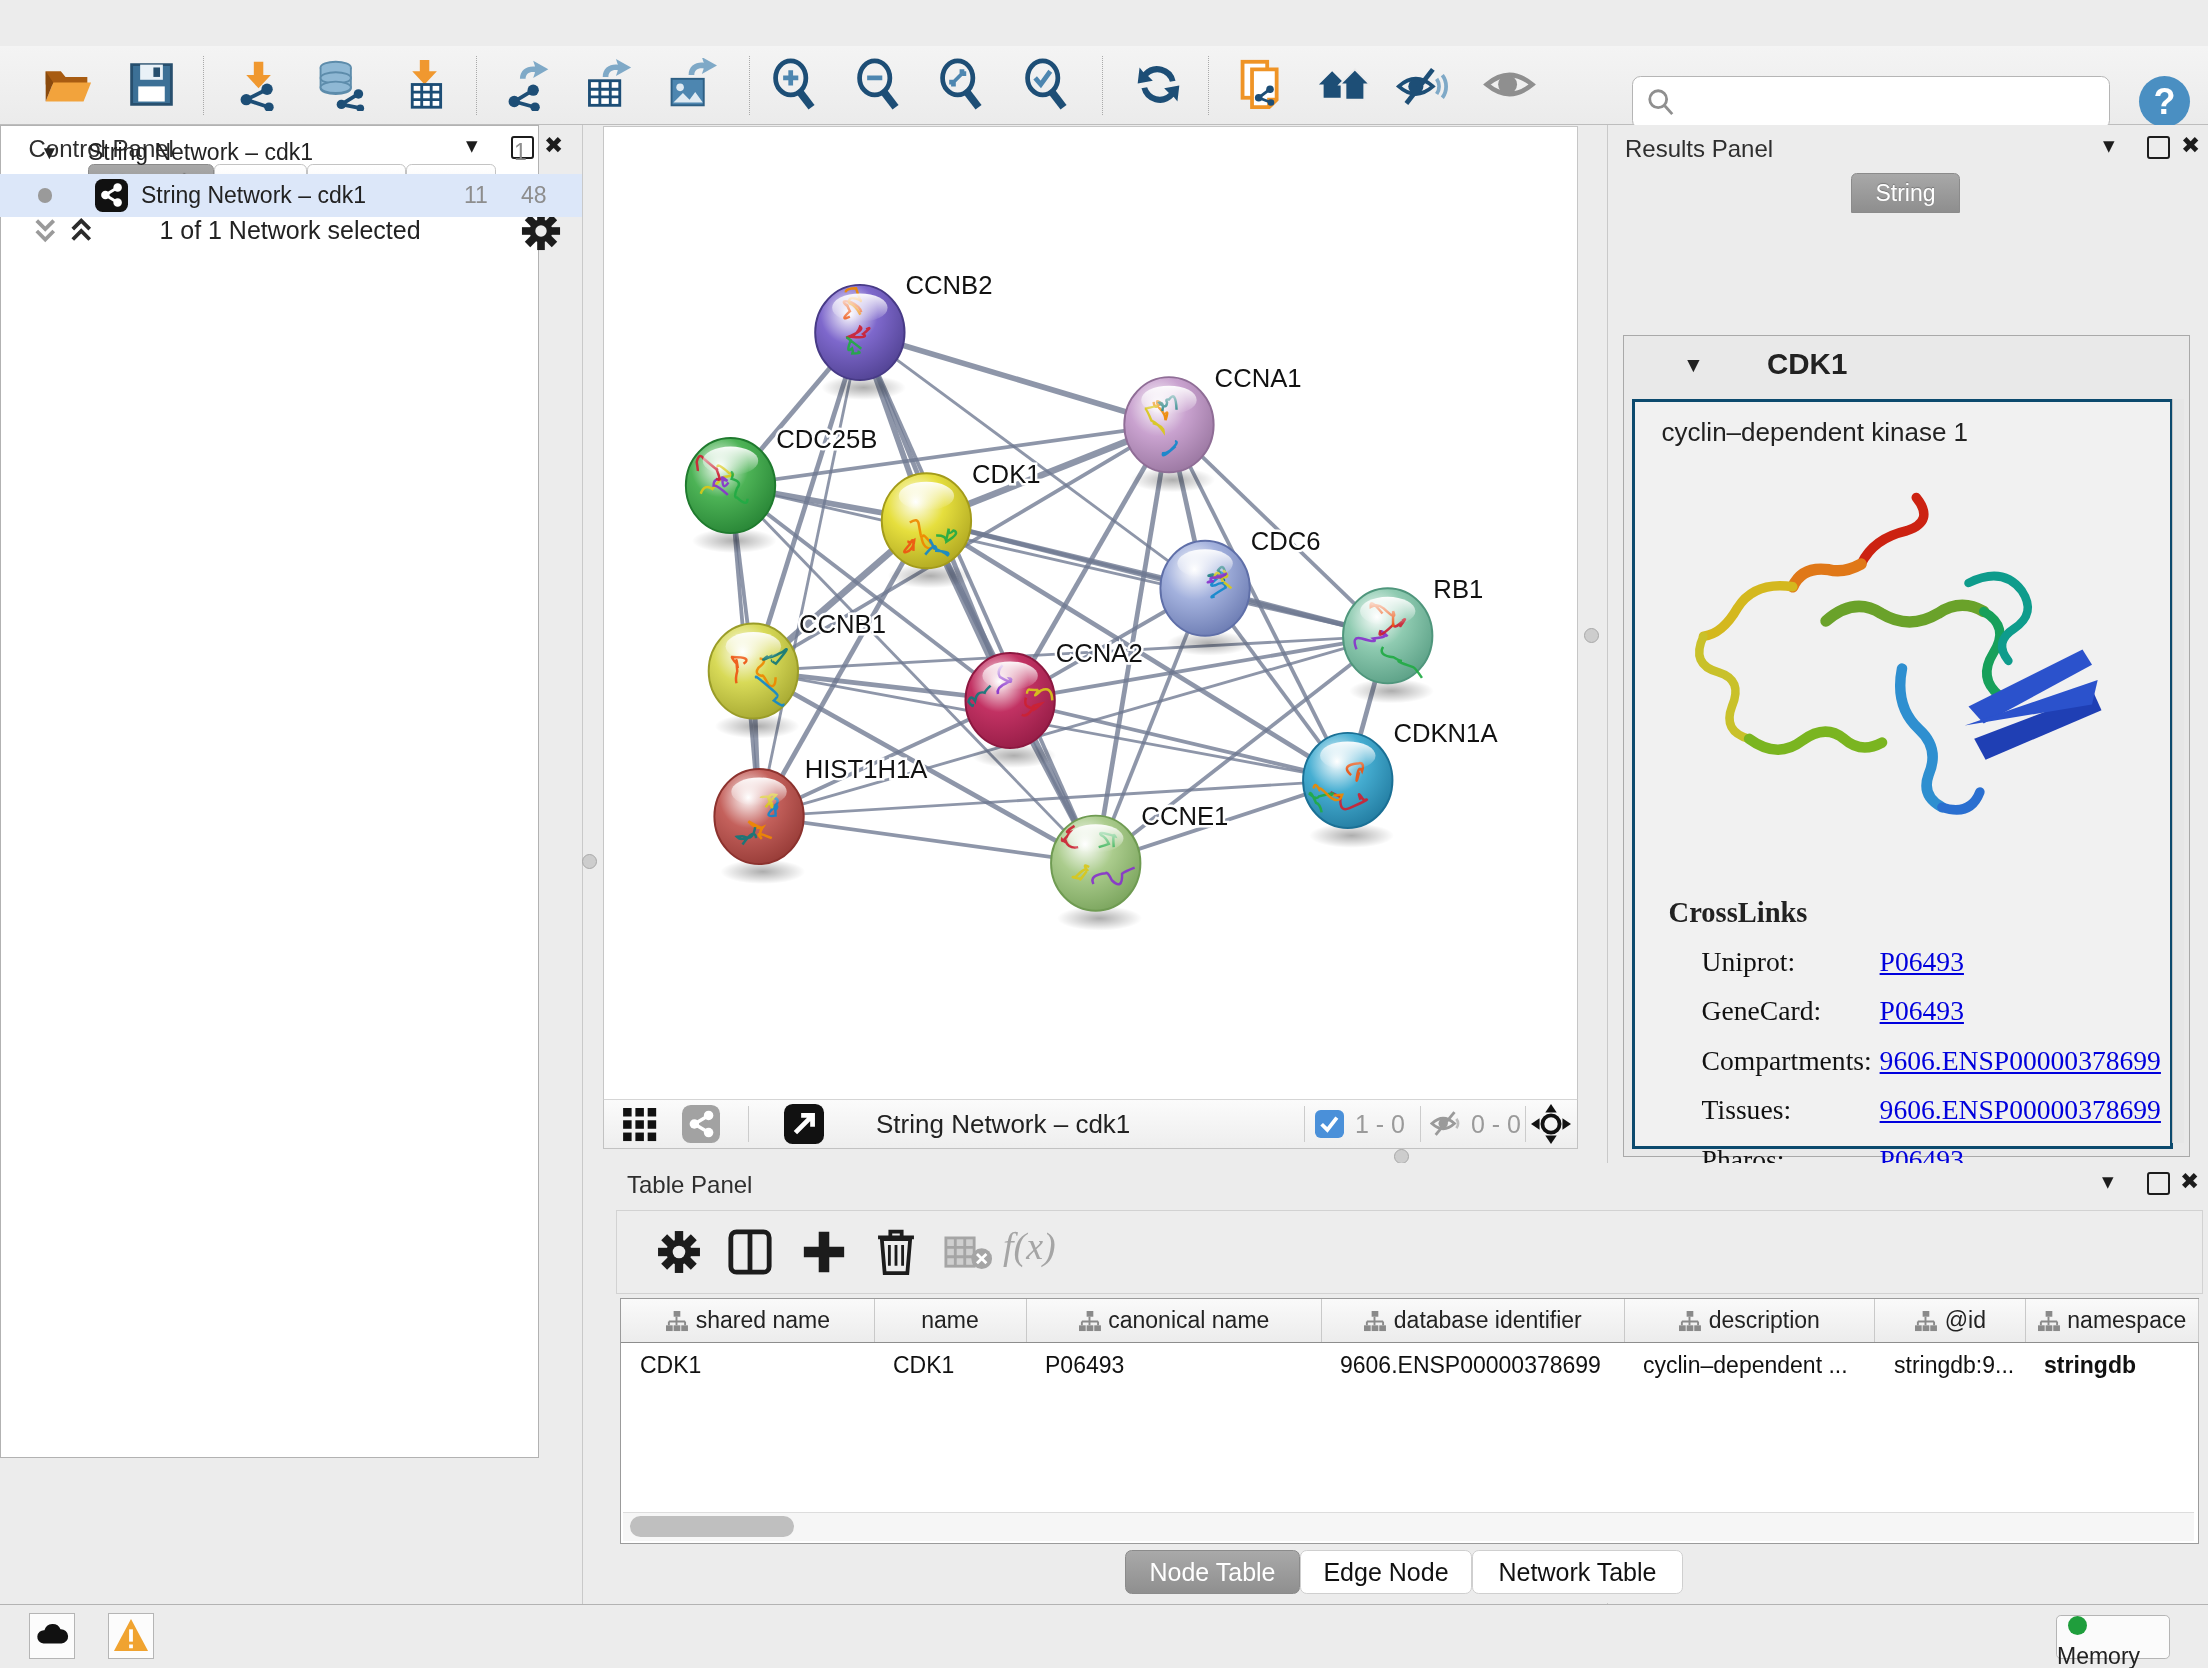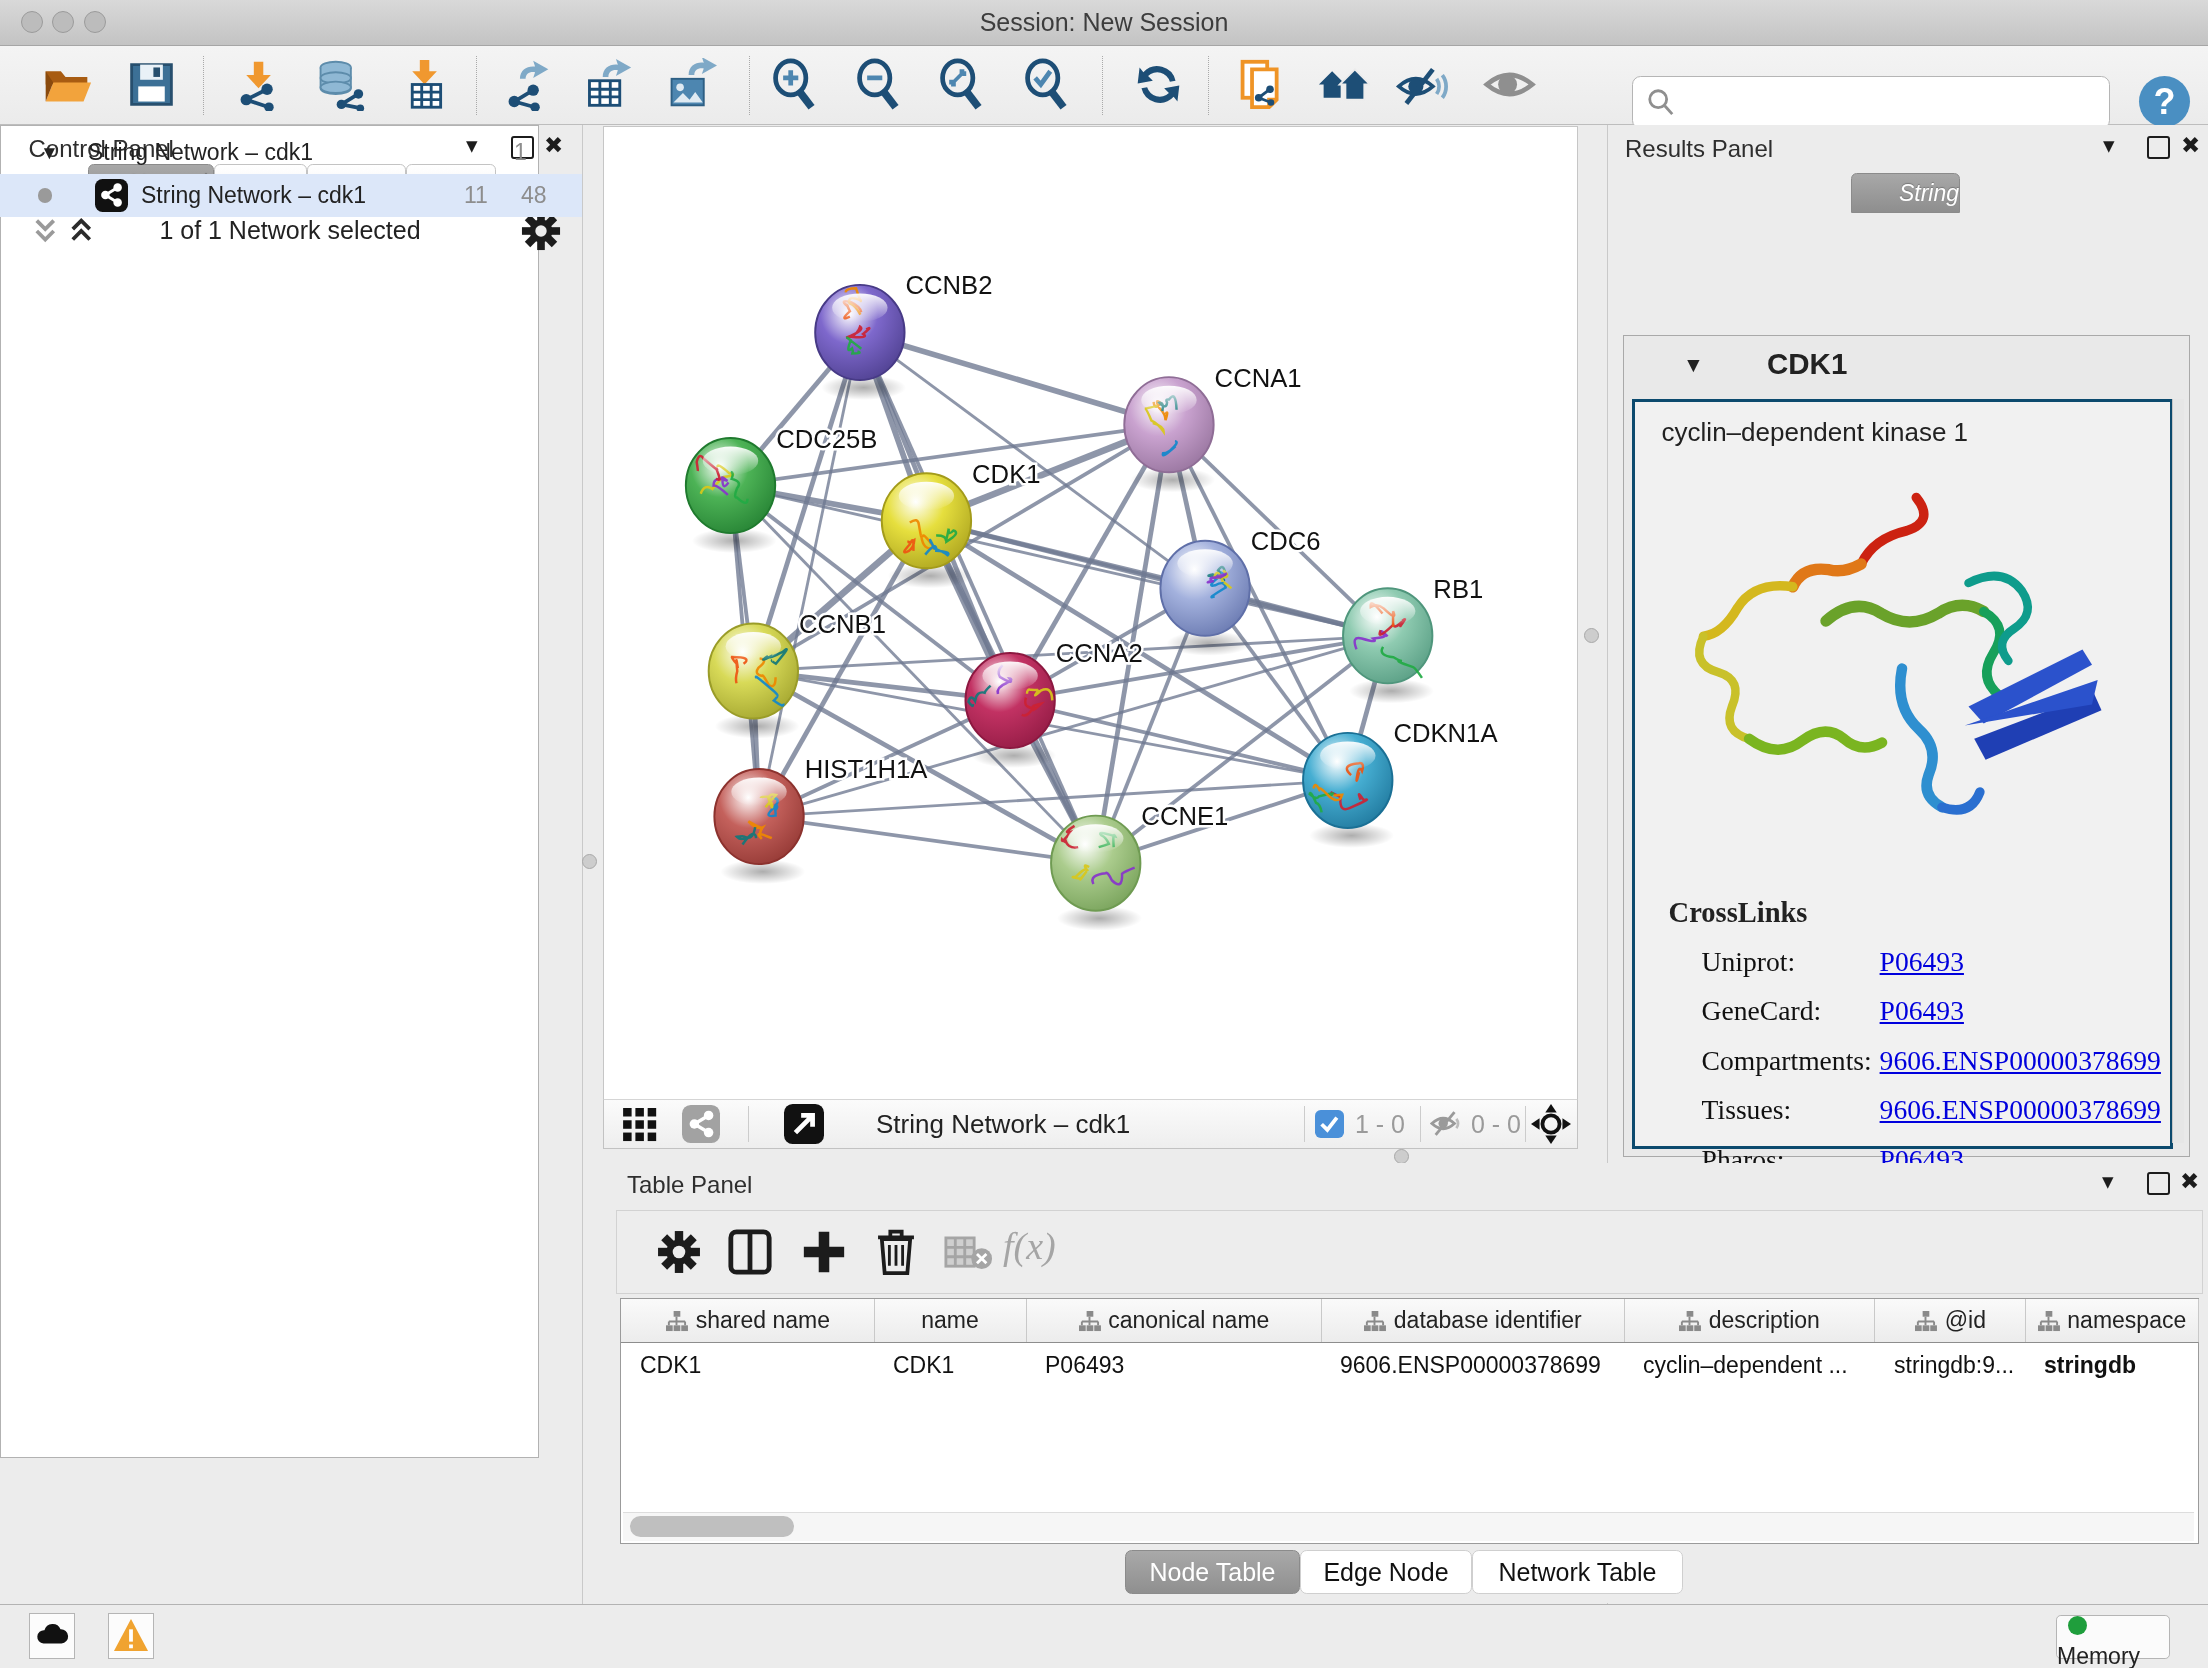--- a/index.html
+++ b/index.html
@@ -15,22 +15,22 @@
   .tsep{top:9.5px;height:59px;border-left:1.9px dotted #a9a9a9;}
   .ico{top:12.4px;width:53px;height:53px;}
   #searchbox{left:1632px;top:29.5px;width:476px;height:51px;background:#fff;border:1px solid #b5b5b5;border-radius:8.6px;}
   #searchbox .mag{position:absolute;left:13.3px;top:10.5px;}
   #help-btn{left:2139px;top:30px;width:51px;height:51px;border-radius:50%;background:#4a8fc2;color:#fff;
     font-size:36px;font-weight:bold;text-align:center;line-height:51px;}
   
   .panel-title{font-size:24px;color:#2e2e2e;}
   .winbtn{font-size:23px;color:#1c1c1c;line-height:25px;}
   .sqbtn{width:19px;height:19px;border:2.4px solid #1c1c1c;border-radius:2.9px;}
-  .tab{height:38px;line-height:38px;text-align:right;font-size:23px;background:linear-gradient(#ffffff,#f2f2f2);
-    border:1px solid #c3c3c3;border-radius:5.7px 5.7px 0 0;color:#1d1d1d;font-style:italic;}
+  .tab{height:38px;line-height:38px;text-align:center;font-size:23px;background:linear-gradient(#ffffff,#f2f2f2);
+    border:1px solid #c3c3c3;border-radius:5.7px 5.7px 0 0;color:#1d1d1d;}
   .tab.sel{background:linear-gradient(#a8a8a8,#8e8e8e);color:#fff;text-shadow:0 -1px 1px #777;border-color:#8b8b8b;}
   
   #cp-list{left:26px;top:257px;width:537px;height:1331px;background:#fff;border:1px solid #b2b2b2;}
   .tree-row{position:absolute;left:0;width:100%;height:43px;line-height:43px;font-size:23px;}
   .row-sel{background:#dce7f9;}
   .dim{color:#8d8d8d;}
   .share-badge{position:absolute;width:33px;height:33px;border-radius:7.6px;background:#111;}
   
   #canvas-wrap{left:603px;top:126px;width:973px;height:972px;background:#fff;border:1px solid #c6c6c6;}
   #net-toolbar{left:603px;top:1099px;width:973px;height:48px;background:linear-gradient(#fbfbfb,#eeeeee);
@@ -63,26 +63,20 @@
   .sb-btn{position:absolute;top:7.6px;width:44px;height:44px;background:#fcfcfc;border:1px solid #b5b5b5;text-align:center;}
   #memory-btn{position:absolute;right:38px;top:9.5px;width:112px;height:42px;background:#fbfbfb;border:1px solid #b5b5b5;border-radius:4.8px;}
   #memory-btn span{font-size:23px;line-height:42px;}
   .grn{display:inline-block;width:19px;height:19px;border-radius:50%;background:#1f9e3c;margin:0 7.6px 0 11.4px;vertical-align:-2.9px;}
 </style>
 </head>
 <body>
 
 <div id="window">
 
-  <div id="titlebar" class="abs">
-    <div class="tl abs" style="left:21px"></div>
-    <div class="tl abs" style="left:52px"></div>
-    <div class="tl abs" style="left:84px"></div>
-    <div id="win-title" class="abs">Session: New Session</div>
-  </div>
 
   <div id="toolbar" class="abs">
 
     <svg class="ico abs" style="left:40px" viewBox="0 0 56 56">
       <path d="M6 14 h16 l5 6 h23 v8 H6z" fill="#a85c12"></path>
         <path d="M6 46 L14 26 h40 L46 46z" fill="#f2a33c"></path>
         <path d="M6 14 v32 L14 26" fill="#8a4a0d"></path>
     </svg>
     <svg class="ico abs" style="left:125px" viewBox="0 0 56 56">
       <path d="M7 7 h42 l0 42 h-42z" fill="#3c7096" stroke="#274f6e" stroke-width="3"></path>

